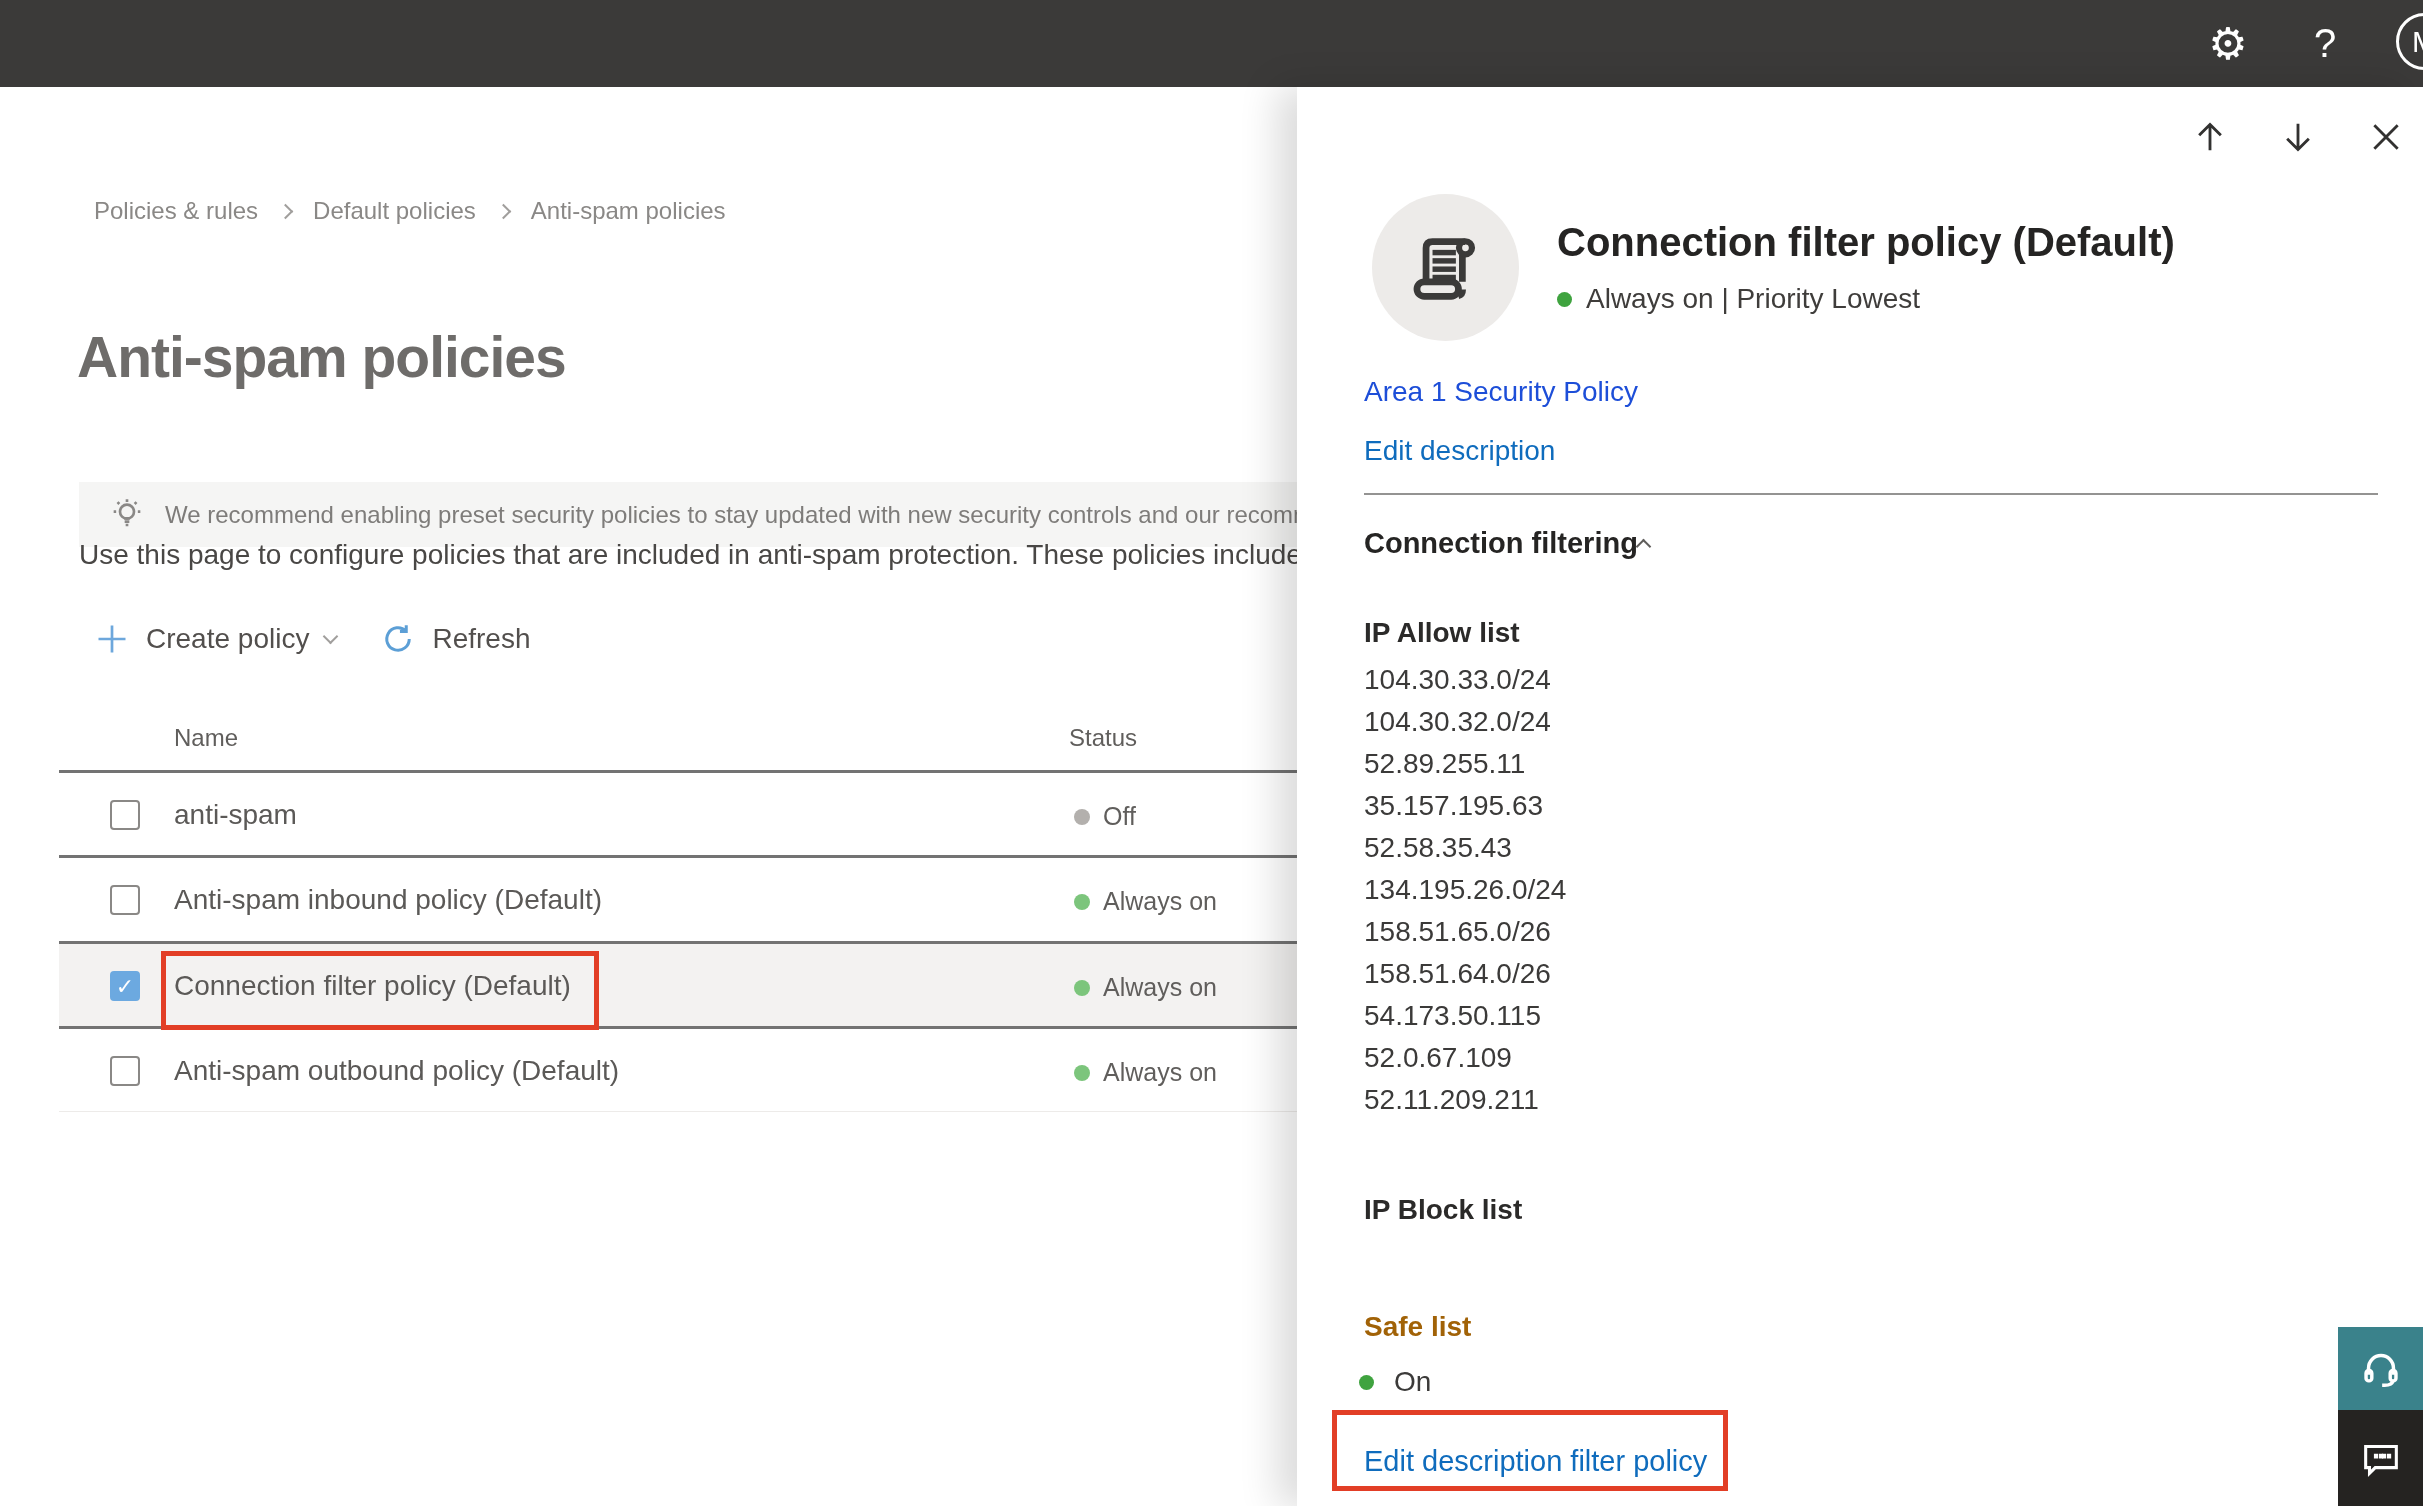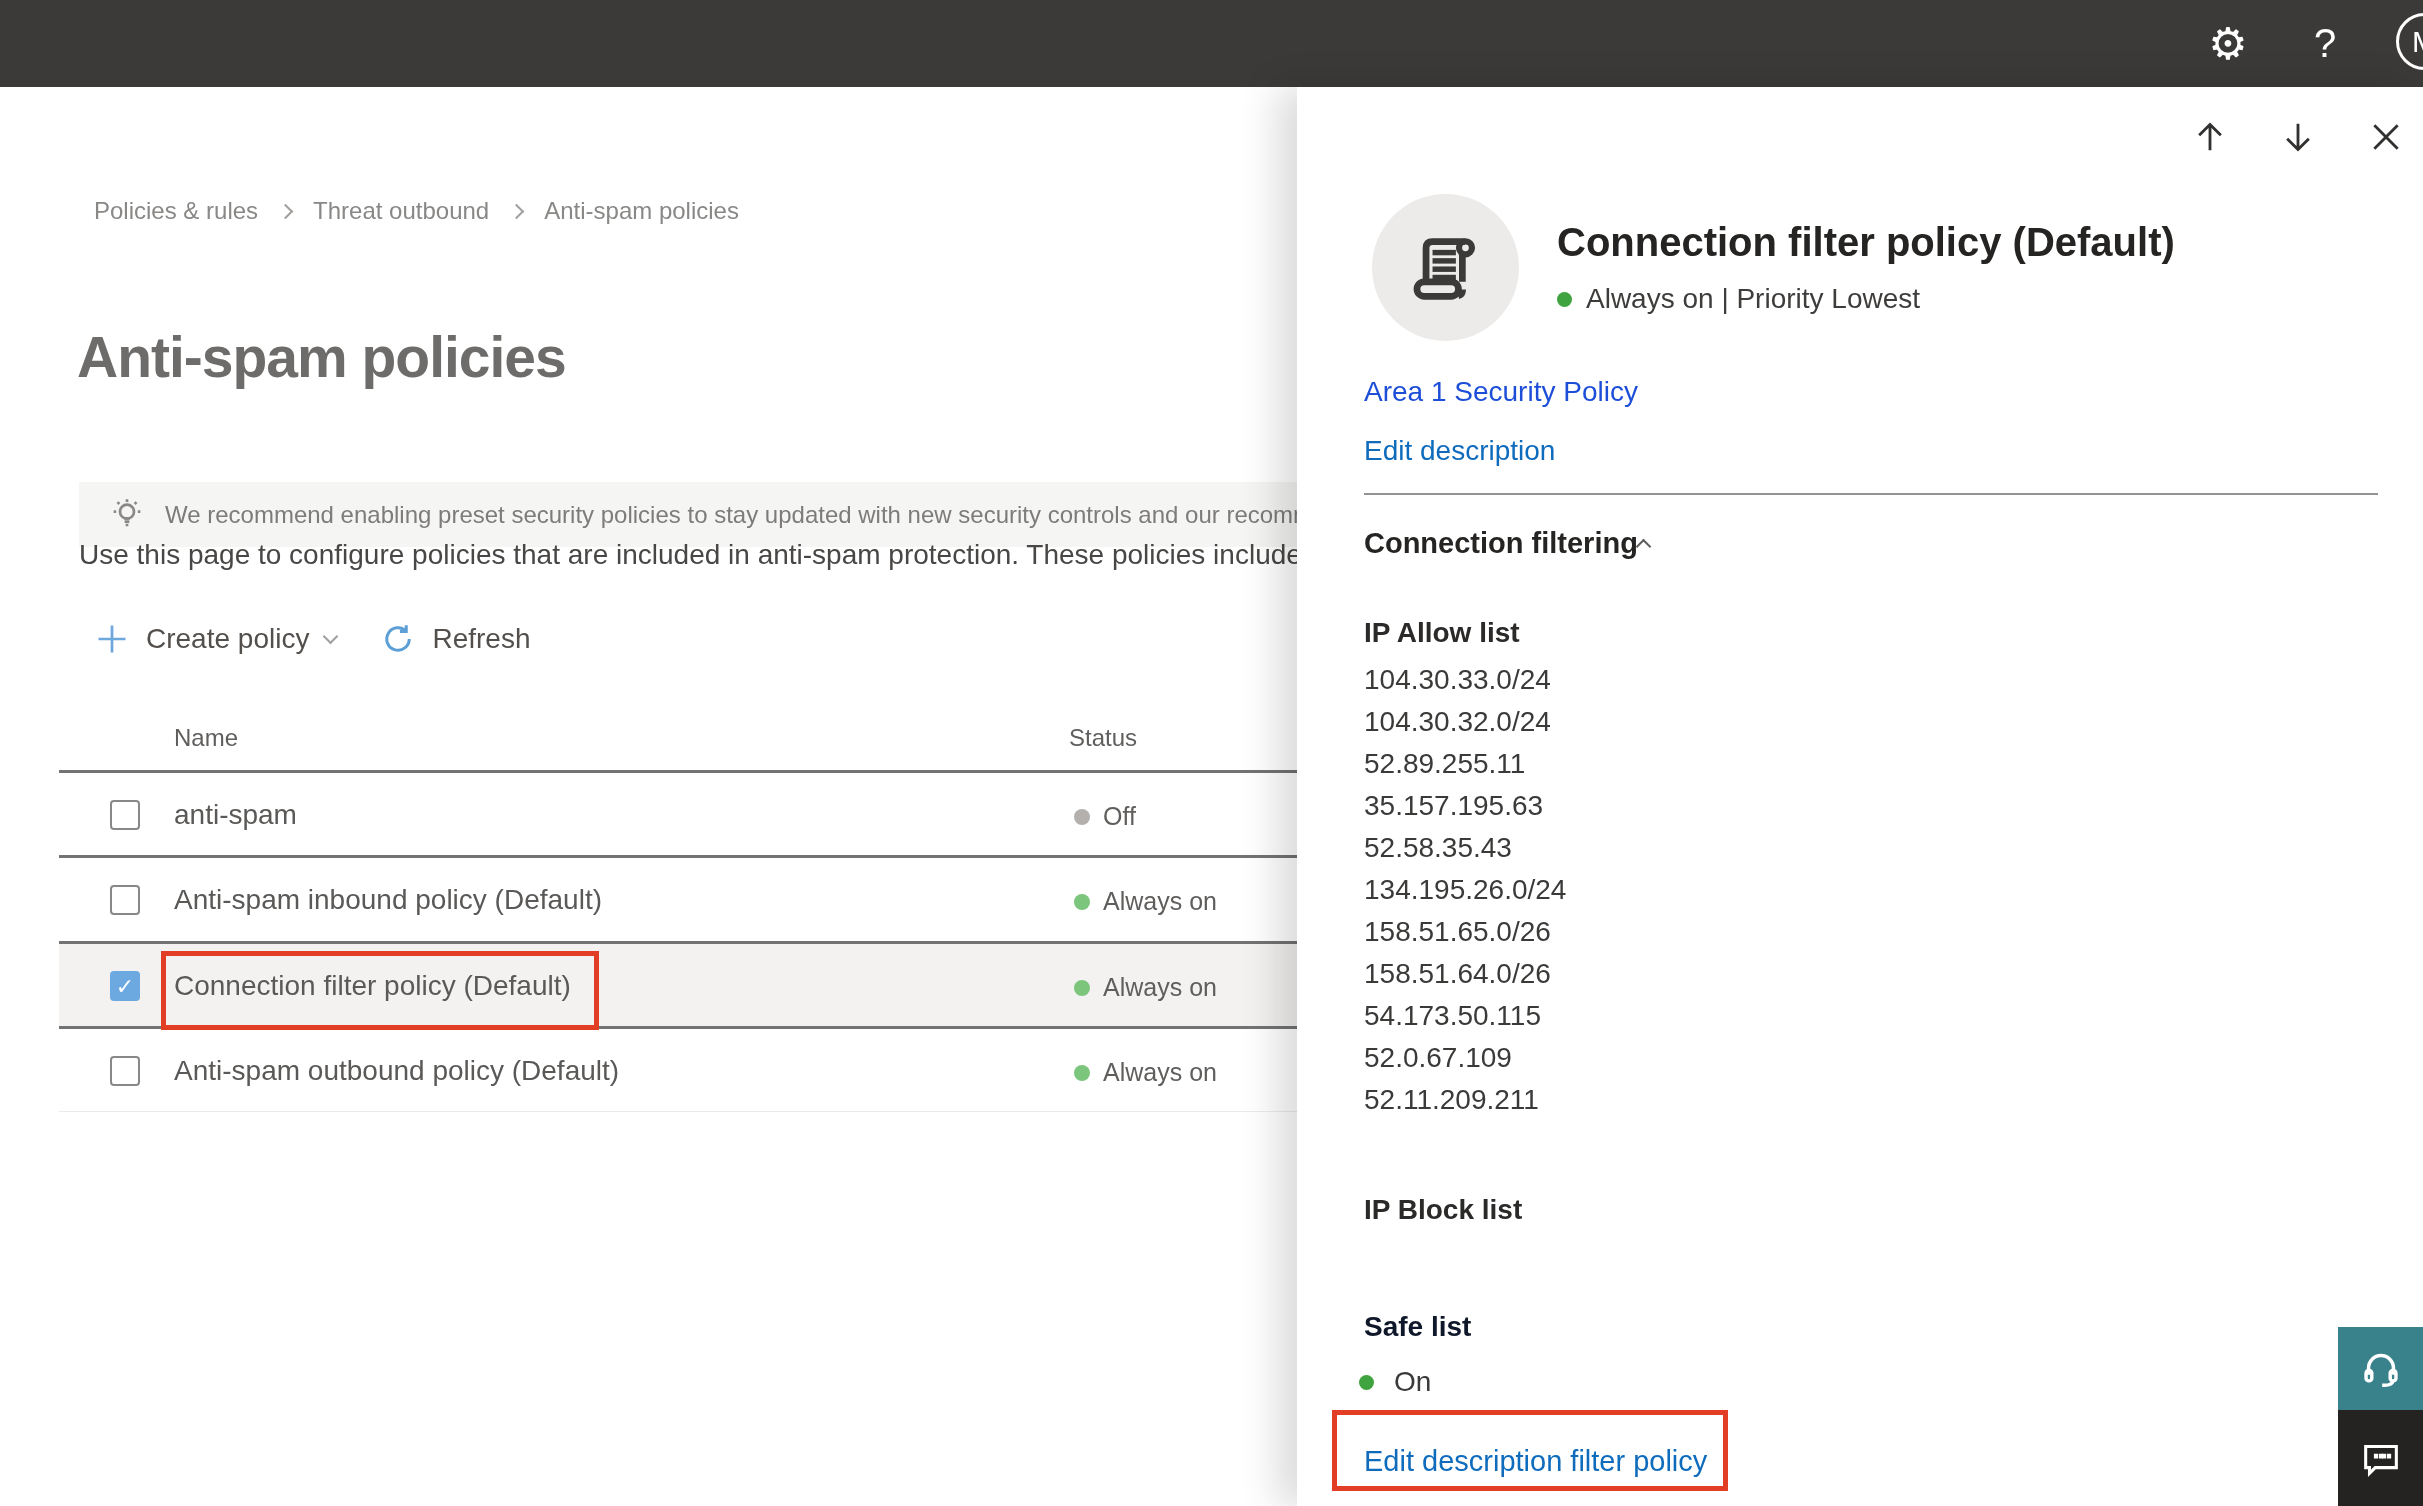--- a/index.html
+++ b/index.html
@@ -60,21 +60,21 @@
   .dot.pgreen{width:15px;height:15px;background:#3FA33F;}
   .parea{position:absolute;left:67px;top:289px;font-size:28px;color:#1d4ed8;}
   .plink{font-size:28px;color:#0F6CBD;cursor:pointer;}
   .pedit{position:absolute;left:67px;top:348px;}
   .pdivider{position:absolute;left:67px;top:406px;width:1014px;border-top:2px solid #949392;}
   .psection{position:absolute;left:67px;top:440px;width:1014px;display:flex;justify-content:flex-start;align-items:center;}
   .psection .t{font-size:29px;font-weight:bold;color:#252423;}
   .allow-title{position:absolute;left:67px;top:530px;font-size:28px;font-weight:bold;color:#2B2A29;}
   .ip-list{position:absolute;left:67px;top:572px;font-size:28px;color:#3B3A39;line-height:42px;}
   .block-title{position:absolute;left:67px;top:1107px;font-size:28px;font-weight:bold;color:#2B2A29;}
-  .safe-title{position:absolute;left:67px;top:1224px;font-size:28px;font-weight:bold;color:#0f172a;}
+  .safe-title{position:absolute;left:67px;top:1224px;font-size:28px;font-weight:bold;color:#a16207;}
   .safe-on{position:absolute;left:62px;top:1279px;display:flex;align-items:center;gap:20px;font-size:28px;color:#3B3A39;}
   .edit-policy{position:absolute;left:67px;top:1358px;font-size:29px;}
   
   .annot{position:absolute;border:5px solid #E23E26;box-sizing:border-box;z-index:50;pointer-events:none;}
   .annot1{left:161px;top:951px;width:438px;height:79px;}
   .annot2{left:1332px;top:1410px;width:396px;height:81px;}
   
   .fab{position:absolute;left:2338px;width:85px;display:flex;align-items:center;justify-content:center;z-index:60;cursor:pointer;}
   .fab.headset{top:1327px;height:83px;background:#3A828B;}
   .fab.chat{top:1410px;height:97px;background:#252321;}
@@ -87,21 +87,21 @@
   <div class="gear">⚙</div>
   <div class="help">?</div>
   <div class="avatar">M</div>
 </div>
 
 <div class="main">
 
   <div class="breadcrumb">
     <a>Policies &amp; rules</a>
     <span class="chev"></span>
-    <a>Threat outbound</a>
+    <a>Default policies</a>
     <span class="chev"></span>
     <a>Anti-spam policies</a>
   </div>
 
   <div class="page-title">Anti-spam policies</div>
 
   <div class="banner">
     <span>
       <svg width="40" height="40" viewBox="0 0 24 24" fill="none" stroke="#8A8886" stroke-width="1.6">
         <circle cx="12" cy="10" r="4.2"></circle>

